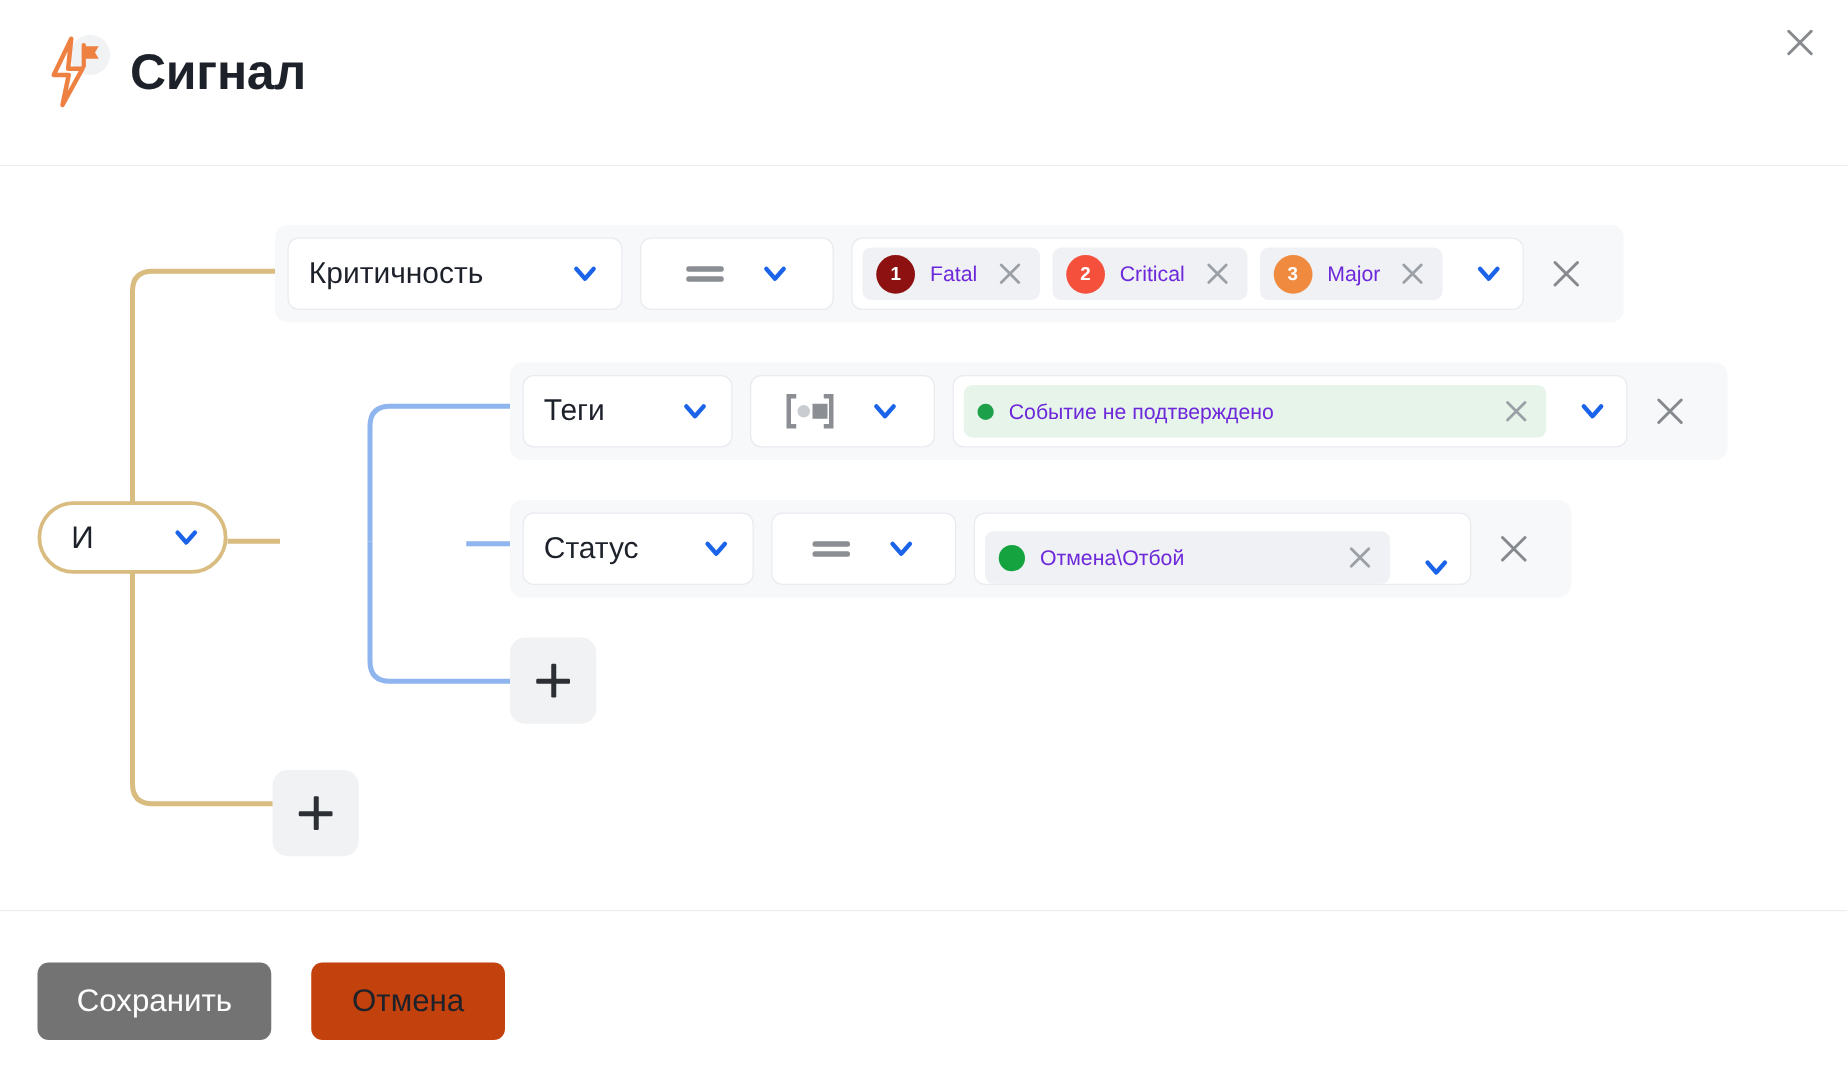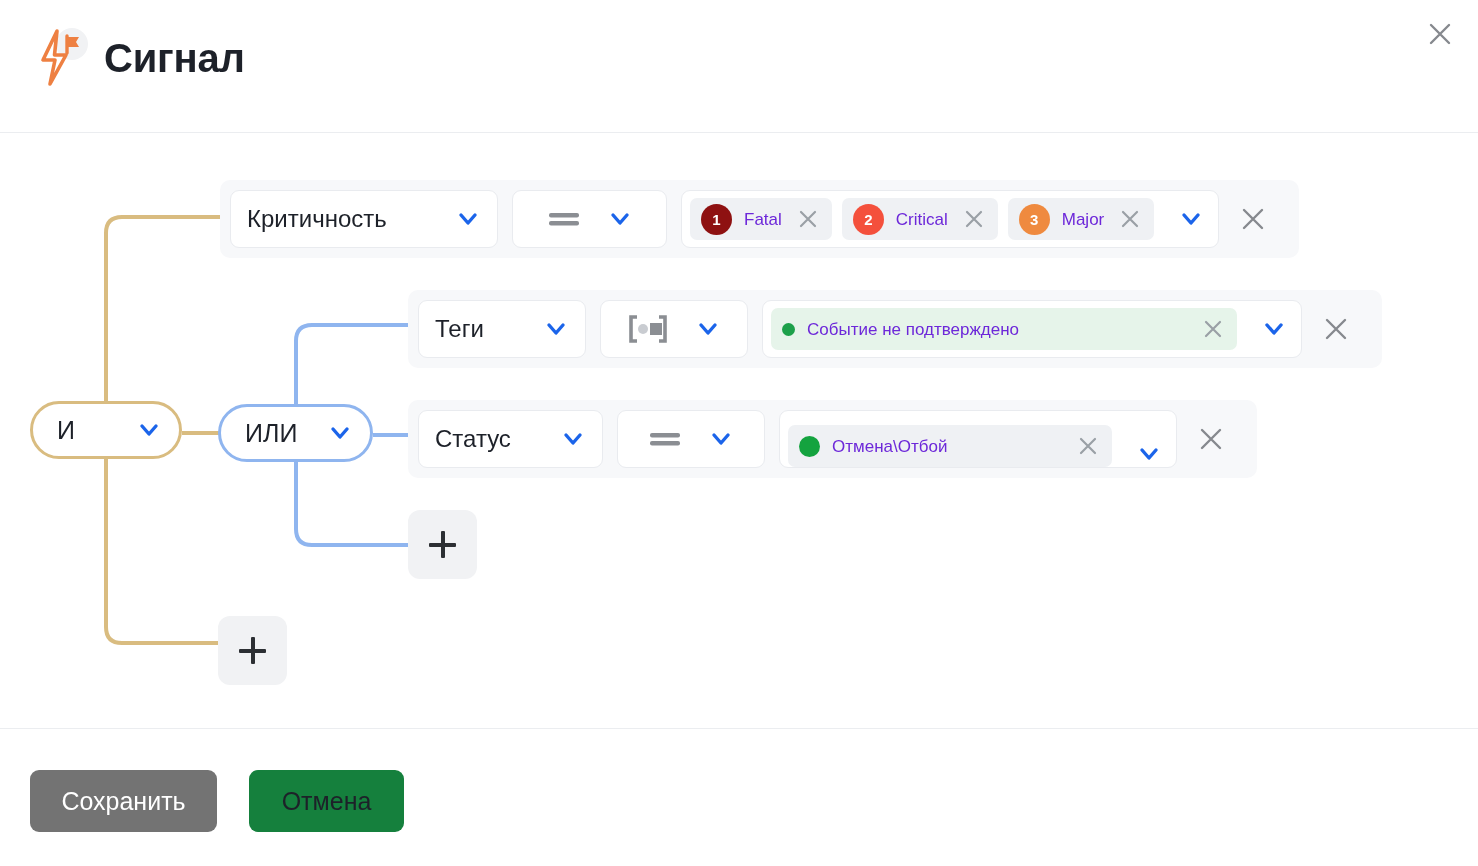--- a/index.html
+++ b/index.html
@@ -206,21 +206,21 @@
   }
   .btn-primary {
     left: 30px; top: 41px;
     width: 187px;
     background: #737373;
     color: #ffffff;
   }
   .btn-secondary {
     left: 249px; top: 41px;
     width: 155px;
-    background: #15803d;
+    background: #c2410c;
     color: #1d2129;
   }
 </style>
 </head>
 <body>
 
 <div id="app">
 
   <div class="header">
     <div class="logo-wrap">
@@ -256,28 +256,20 @@
 
     <div class="logic-node node-and">
       <span class="lbl">И</span>
       <span class="chev">
         <svg width="26" height="26" viewBox="0 0 26 26">
             <path d="M6 9 L13 17 L20 9" stroke="#1b64ea" stroke-width="3.4" fill="none" stroke-linecap="round" stroke-linejoin="round"></path>
           </svg>
       </span>
     </div>
 
-    <div class="logic-node node-or">
-      <span class="lbl">ИЛИ</span>
-      <span class="chev">
-        <svg width="26" height="26" viewBox="0 0 26 26">
-            <path d="M6 9 L13 17 L20 9" stroke="#1b64ea" stroke-width="3.4" fill="none" stroke-linecap="round" stroke-linejoin="round"></path>
-          </svg>
-      </span>
-    </div>
 
     <div class="cond-row" style="left:220px; top:47px;">
       <div class="ctl" style="width:268px;">
         <span class="ctl-label">Критичность</span>
         <span class="chev">
           <svg width="26" height="26" viewBox="0 0 26 26">
               <path d="M6 9 L13 17 L20 9" stroke="#1b64ea" stroke-width="3.4" fill="none" stroke-linecap="round" stroke-linejoin="round"></path>
             </svg>
         </span>
       </div>

